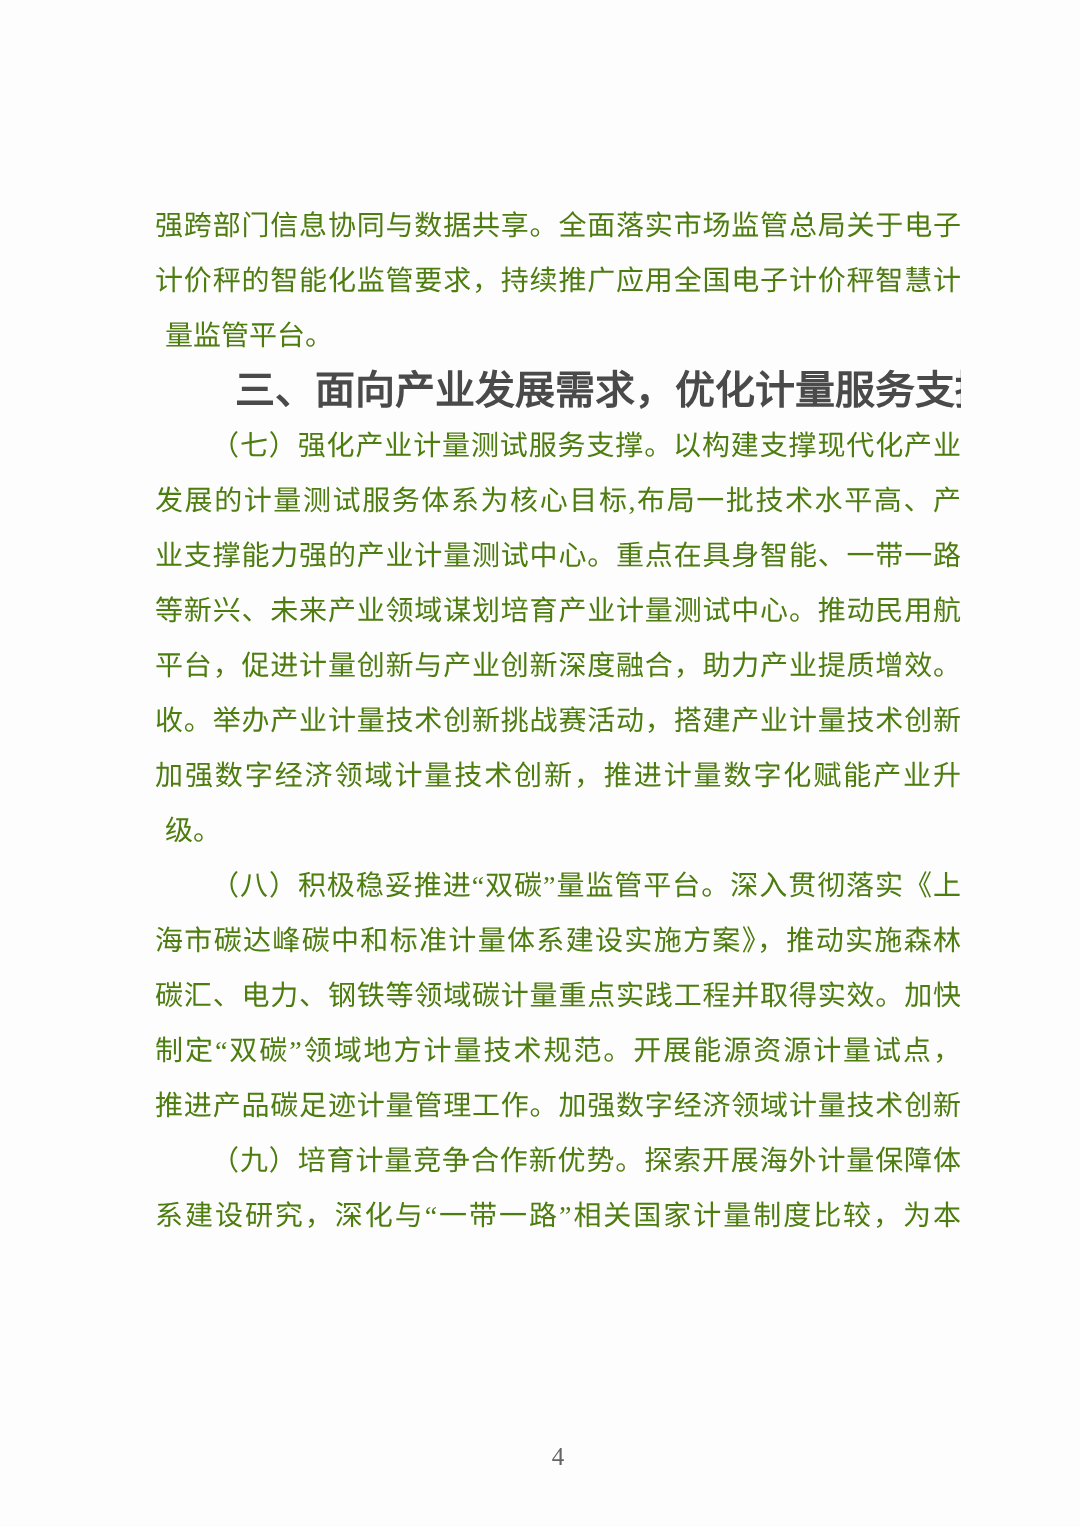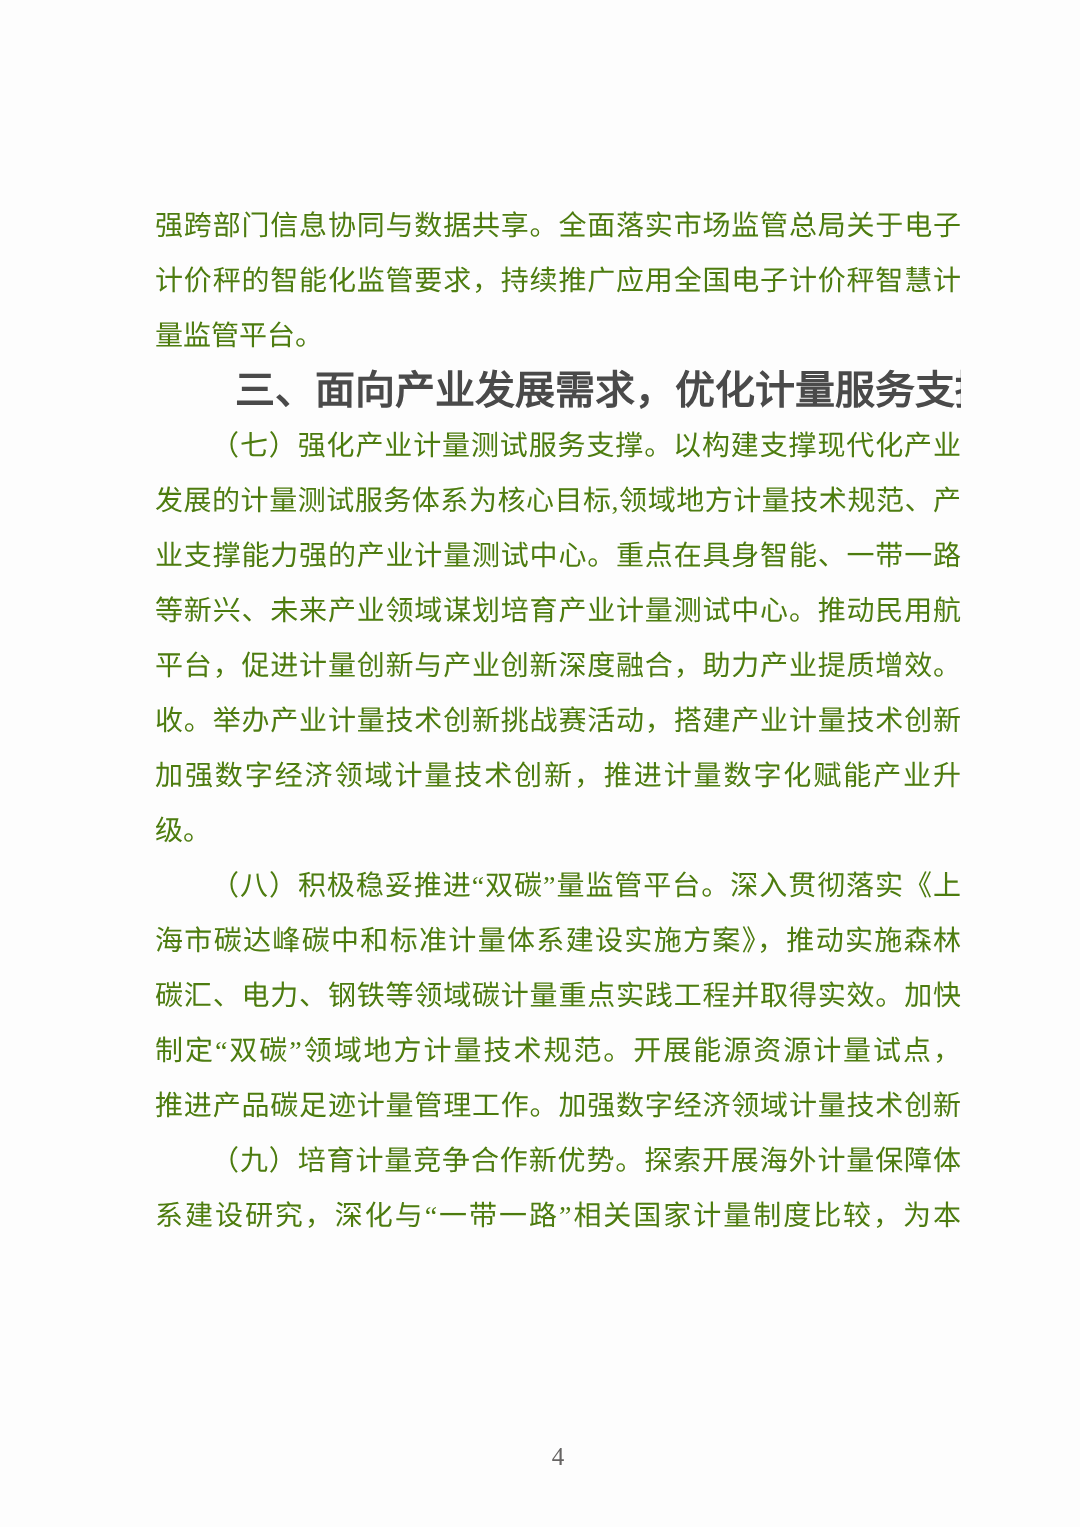--- a/index.html
+++ b/index.html
@@ -26,20 +26,21 @@
     color: #4d7c0f;
     text-align: justify;
     text-align-last: justify;
     text-justify: inter-character;
     overflow: hidden;
     white-space: nowrap;
   }
   .line.pl {              
     text-align: left;
     text-align-last: left;
+    margin-left: 10px;
   }
   .line.indent { text-indent: 2em; }
   .line.heading {
     font-family: "Liberation Sans", "DejaVu Sans", sans-serif;
     font-weight: 700;
     font-size: 40px;
     color: #4a4a4a;
     text-align: left;
     text-align-last: left;
   }
@@ -65,21 +66,21 @@
     <div>
       <div class="line">强跨部门信息协同与数据共享。全面落实市场监管总局关于电子</div>
       <div class="line">计价秤的智能化监管要求，持续推广应用全国电子计价秤智慧计</div>
       <div class="line pl">量监管平台。</div>
     </div>
 
     <div class="line heading indent">三、面向产业发展需求，优化计量服务支撑</div>
 
     <div>
       <div class="line indent">（七）强化产业计量测试服务支撑。以构建支撑现代化产业</div>
-      <div class="line">发展的计量测试服务体系为核心目标,领域地方计量技术规范、产</div>
+      <div class="line">发展的计量测试服务体系为核心目标,布局一批技术水平高、产</div>
       <div class="line">业支撑能力强的产业计量测试中心。重点在具身智能、一带一路</div>
       <div class="line">等新兴、未来产业领域谋划培育产业计量测试中心。推动民用航</div>
       <div class="line">平台，促进计量创新与产业创新深度融合，助力产业提质增效。</div>
       <div class="line">收。举办产业计量技术创新挑战赛活动，搭建产业计量技术创新</div>
       <div class="line">加强数字经济领域计量技术创新，推进计量数字化赋能产业升</div>
       <div class="line pl">级。</div>
     </div>
 
     <div>
       <div class="line indent">（八）积极稳妥推进“双碳”量监管平台。深入贯彻落实《上</div>

